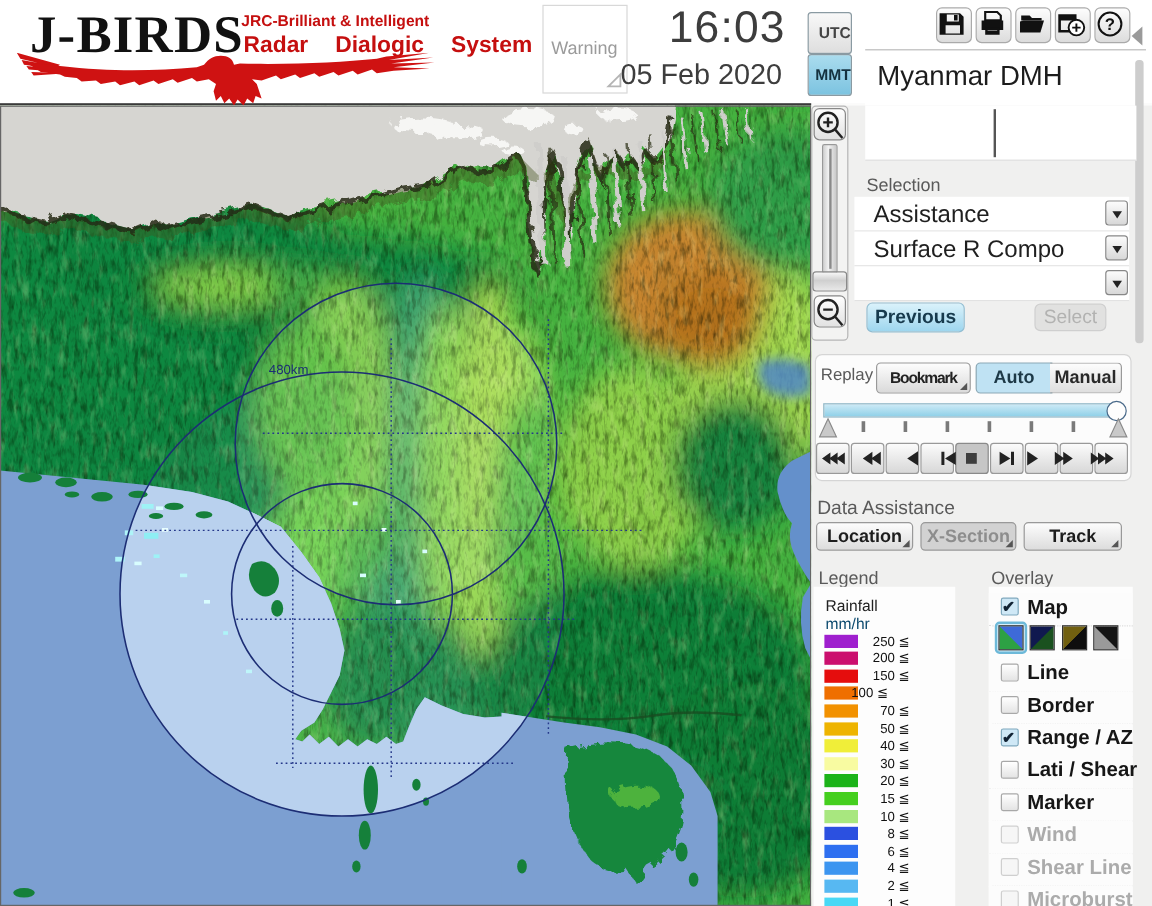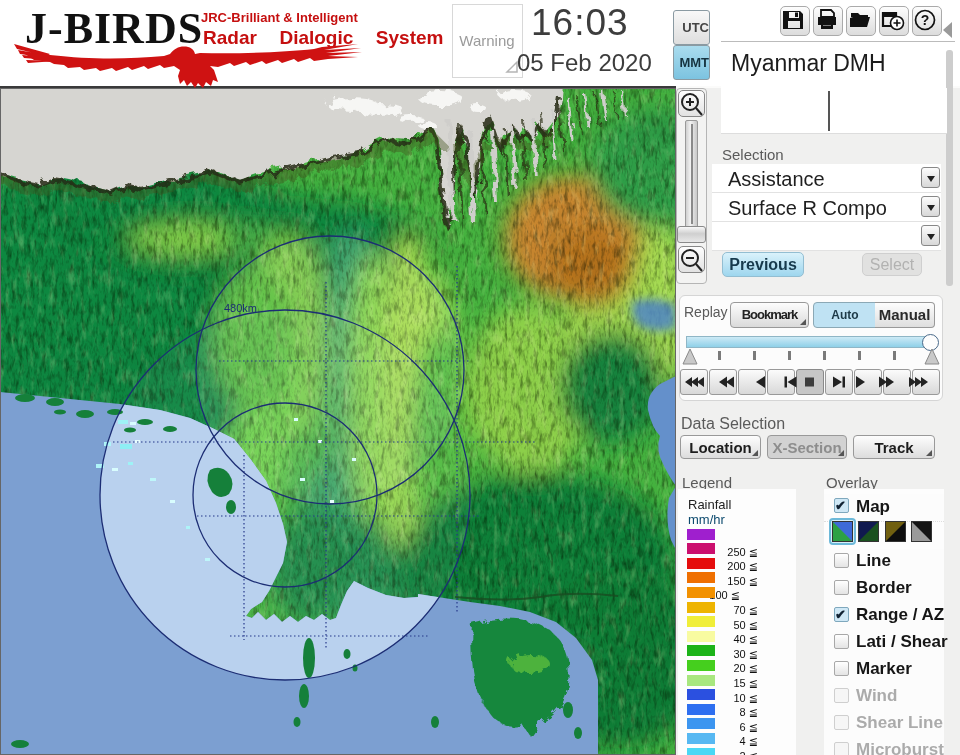--- a/index.html
+++ b/index.html
@@ -6,21 +6,21 @@
 body{width:960px;height:755px;overflow:hidden;position:relative;font-family:"Liberation Sans",sans-serif;background:#fbfbfa;}
 .abs{position:absolute;}
 
 #header{left:0;top:0;width:960px;height:86px;background:#fff;}
 #hline{left:0;top:86px;width:676px;height:2px;background:#3a3a3a;}
 #jbirds{left:25px;top:3px;font-family:"Liberation Serif",serif;font-weight:bold;font-size:44px;letter-spacing:1px;color:#111;}
 #jrc1{left:201px;top:10px;color:#c50f0f;font-weight:bold;font-size:13px;letter-spacing:0px;}
 #jrc2{left:203px;top:27px;color:#c50f0f;font-weight:bold;font-size:19px;letter-spacing:0px;word-spacing:6px;}
 #warnbox{left:452px;top:4px;width:69px;height:72px;background:#fff;border:1px solid #d8d8d8;}
 #warntxt{left:457px;top:32px;width:60px;text-align:center;color:#9b9b9b;font-size:15px;}
-#clock{left:531px;top:2px;width:150px;font-size:37px;color:#3d3d3d;letter-spacing:1px;}
+#clock{left:531px;top:2px;width:150px;font-size:37px;color:#3d3d3d;letter-spacing:1px;text-align:center;}
 #date{left:517px;top:49px;width:160px;font-size:24px;color:#3d3d3d;}
 .tzbtn{left:673px;width:35px;height:33px;border:1px solid #8a9aa2;border-radius:3px;font-size:13px;font-weight:bold;text-align:right;line-height:33px;}
 #utc{top:10px;background:linear-gradient(#f8f8f8,#dedede);color:#444;}
 #mmt{top:45px;background:linear-gradient(#aadcee,#7cc3e0);color:#15323f;}
 .icobtn{top:6px;width:28px;height:28px;border:1px solid #aaa;border-radius:5px;background:linear-gradient(#fdfdfd,#dcdcdc);}
 #collapse{left:943px;top:22px;width:0;height:0;border-top:8px solid transparent;border-bottom:8px solid transparent;border-right:9px solid #9a9a9a;}
 #mline{left:721px;top:41px;width:234px;height:1px;background:#bbb;}
 #mdhbox{left:721px;top:42px;width:226px;height:91px;background:#fff;border-bottom:1px solid #ddd;}
 #mdh{left:731px;top:50px;font-size:23px;color:#1c1c1c;}
 #cursor{left:828px;top:91px;width:2px;height:40px;background:#555;z-index:9;}
@@ -39,42 +39,42 @@
 .ddrow{left:712px;width:229px;height:28px;background:#fff;border-bottom:1px solid #e2e2e2;}
 .ddtxt{left:728px;font-size:20px;color:#1f1f1f;}
 .ddbtn{left:921px;width:19px;height:21px;background:linear-gradient(#fcfcfc,#d8d8d8);border:1px solid #888;border-radius:3px;box-sizing:border-box;}
 .ddbtn:after{content:"";position:absolute;left:5px;top:8px;border-left:4px solid transparent;border-right:4px solid transparent;border-top:6px solid #222;}
 #prevbtn{left:722px;top:252px;width:80px;height:23px;background:linear-gradient(#daf2fb,#9ed6ee);border:1px solid #93bed2;border-radius:5px;text-align:center;line-height:23px;font-size:16px;font-weight:bold;color:#173a4d;}
 #selbtn{left:862px;top:253px;width:58px;height:21px;background:#e1e1e0;border:1px solid #cfcfcf;border-radius:5px;text-align:center;line-height:21px;font-size:16px;color:#b2b2b1;}
 
 #replaybox{left:679px;top:295px;width:262px;height:104px;background:#fcfcfc;border:1px solid #d5d5d5;border-radius:6px;}
 #replaylab{left:684px;top:304px;font-size:14px;color:#5a5a5a;}
 #bookmark{left:730px;top:302px;width:77px;height:24px;background:linear-gradient(#fdfdfd,#dadada);border:1px solid #999;border-radius:4px;text-align:center;line-height:24px;font-size:13px;font-weight:bold;color:#222;letter-spacing:-1px;}
-#autobtn{left:813px;top:302px;width:62px;height:24px;background:#bfe2f3;border:1px solid #8ba8b5;border-radius:4px 0 0 4px;text-align:center;line-height:24px;font-size:12px;font-weight:bold;color:#1d3947;}
+#autobtn{left:813px;top:302px;width:62px;height:24px;background:#bfe2f3;border:1px solid #8ba8b5;border-radius:4px 0 0 4px;text-align:center;line-height:24px;font-size:15px;font-weight:bold;color:#1d3947;}
 #manualbtn{left:875px;top:302px;width:59px;height:24px;background:linear-gradient(#fdfdfd,#dedede);border:1px solid #999;border-left:none;border-radius:0 4px 4px 0;text-align:center;line-height:24px;font-size:15px;font-weight:bold;color:#2a2a2a;}
 #slidertrack{left:686px;top:336px;width:246px;height:10px;background:linear-gradient(#cdeaf6,#8fd0e8);border:1px solid #8fb6c6;}
 #sliderthumb{left:922px;top:334px;width:15px;height:15px;border-radius:50%;background:#fdfdfd;border:1.5px solid #4a6a8a;}
 .tick{top:351px;width:3px;height:9px;background:#7a7a7a;}
 .pbtn{top:369px;width:28px;height:26px;background:linear-gradient(#fbfbfb,#d8d8d8);border:1px solid #999;border-radius:3px;box-sizing:border-box;}
 #pstop{background:#c6c6c6;border:1px solid #8a8a8a;}
 
 #dalab{left:681px;top:415px;font-size:16px;color:#5a5a5a;}
 .dabtn{top:435px;height:24px;border:1px solid #999;border-radius:4px;text-align:center;line-height:24px;font-size:15px;font-weight:bold;box-sizing:border-box;}
 #loc{left:680px;width:81px;background:linear-gradient(#fdfdfd,#dcdcdc);color:#1d1d1d;}
 #xsec{left:767px;width:80px;background:#d2d2d2;color:#8d8d8d;}
 #track{left:853px;width:82px;background:linear-gradient(#fdfdfd,#dcdcdc);color:#1d1d1d;}
 .fold{position:absolute;right:2px;bottom:2px;width:0;height:0;border-left:6px solid transparent;border-bottom:6px solid #555;}
 
 #leglab{left:682px;top:474px;font-size:15px;color:#5a5a5a;}
 #ovlab{left:826px;top:474px;font-size:15px;color:#5a5a5a;}
 #legbox{left:678px;top:489px;width:118px;height:266px;background:#fdfdfd;}
 #rainlab{left:688px;top:497px;font-size:13px;color:#222;}
 #mmlab{left:688px;top:512px;font-size:13px;color:#0c4a6e;}
 .sw{left:687px;width:28px;height:11px;}
-.swl{width:36px;text-align:right;font-size:11px;color:#111;margin-top:18px;}
+.swl{width:36px;text-align:right;font-size:11px;color:#111;}
 #ovbox{left:824px;top:489px;width:120px;height:266px;background:#fdfdfd;}
 .ovrow{left:824px;width:120px;height:27px;background:#fcfcfc;border-bottom:1px dotted #ddd;}
 .cb{left:834px;width:15px;height:15px;border:1px solid #a8a8a8;border-radius:2px;background:linear-gradient(#fff,#e4e4e4);box-sizing:border-box;}
 .cbc{background:#cfe8f6;border:1px solid #7fa8bd;}
 .cbd{border:1px solid #cfcfcf;background:#f6f6f6;}
 .ovtxt{left:856px;font-size:17px;font-weight:bold;color:#161616;}
 .ovtxtd{left:856px;font-size:17px;font-weight:bold;color:#ababab;}
 .chk{left:835px;font-size:13px;font-weight:bold;color:#123;}
 .msq{top:521px;width:21px;height:21px;border:1px solid #333;box-sizing:border-box;}
 #msq1sel{left:829px;top:518px;width:27px;height:27px;border:2px solid #6db9d9;border-radius:4px;background:#d8eef8;box-sizing:border-box;}
@@ -392,21 +392,21 @@
 <path d="M76,13 l9,-6 v12 z"></path>
 <path d="M103.5,7.5 h2.5 v11 h-2.5 z M106.5,13 l9,-5.5 v11 z" transform="translate(1,0)"></path>
 <rect x="125" y="8.5" width="9" height="9" fill="#3d3d3d"></rect>
 <path d="M152,7.5 v11 l9,-5.5 z M161.5,7.5 h2.5 v11 h-2.5 z" transform="translate(1,0)"></path>
 <path d="M184,13 l-9,-6 v12 z" transform="translate(1,0)"></path>
 <path d="M205,13 l-8,-5.5 v11 z M212,13 l-8,-5.5 v11 z" transform="translate(2,0)"></path>
 <path d="M234,13 l-7,-5 v10 z M240,13 l-7,-5 v10 z M246,13 l-7,-5 v10 z" transform="translate(2,0)"></path>
 </g>
 </svg>
 
-<div class="abs" id="dalab">Data Selection</div>
+<div class="abs" id="dalab">Data Assistance</div>
 <div class="abs dabtn" id="loc">Location<span class="fold"></span></div>
 <div class="abs dabtn" id="xsec">X-Section<span class="fold"></span></div>
 <div class="abs dabtn" id="track">Track<span class="fold"></span></div>
 
 <div class="abs" id="leglab">Legend</div>
 <div class="abs" id="ovlab">Overlay</div>
 <div class="abs" id="legbox"></div>
 <div class="abs" id="rainlab">Rainfall</div>
 <div class="abs" id="mmlab">mm/hr</div>
 <div class="abs sw" style="top:528.5px;background:#9f1fce"></div>

